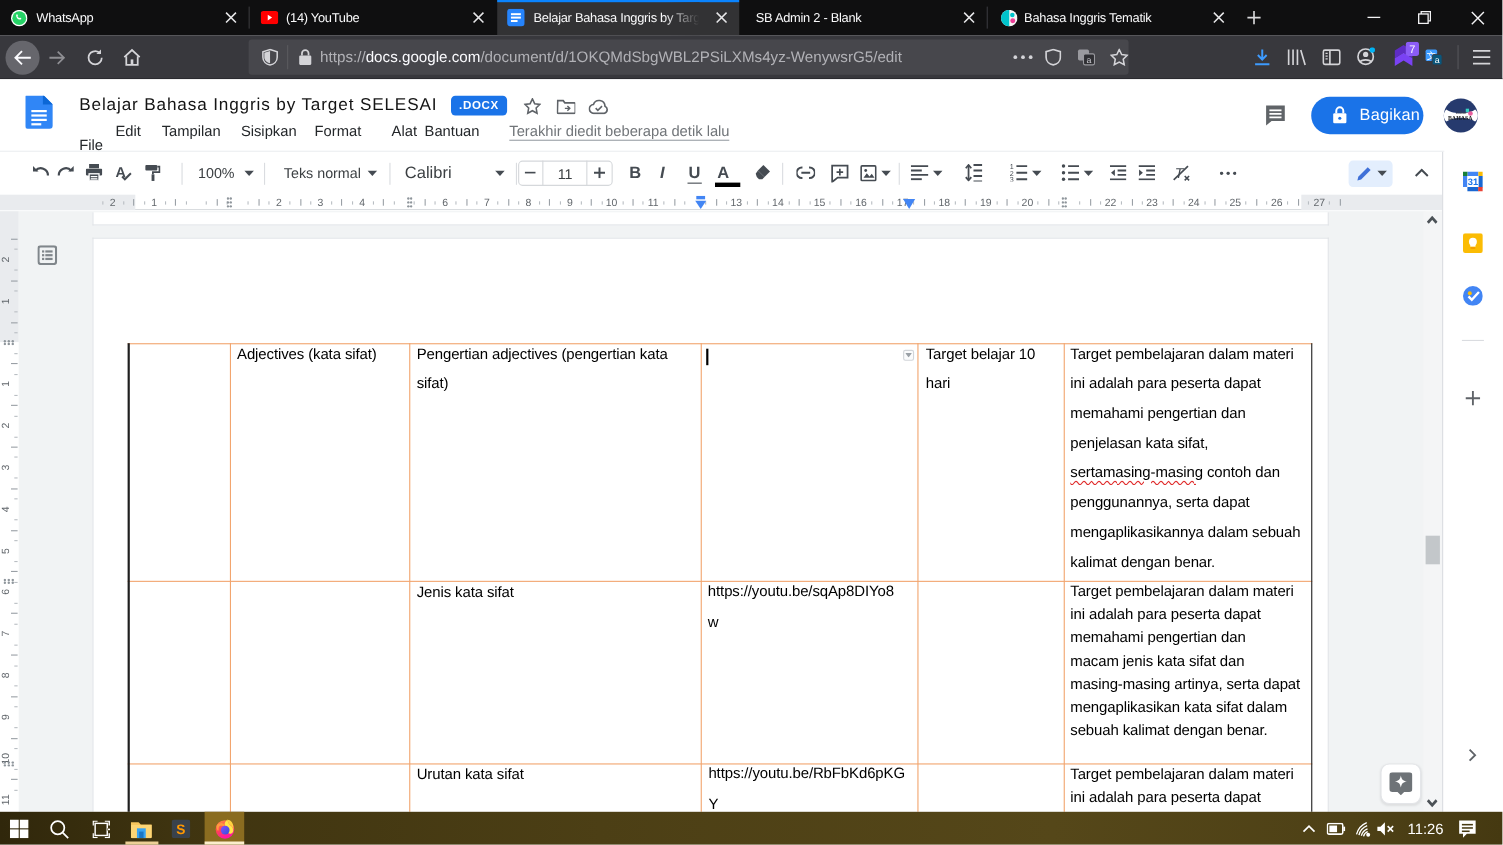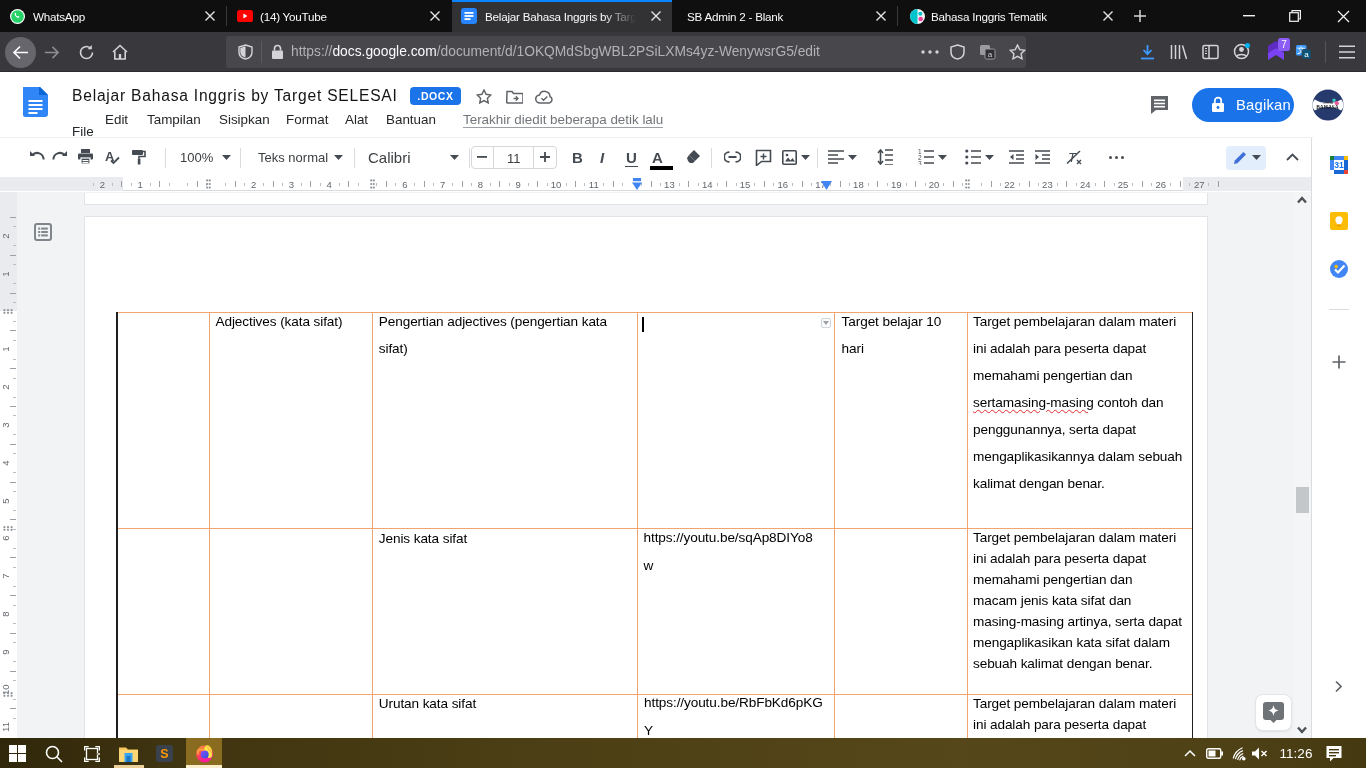--- a/index.html
+++ b/index.html
@@ -165,21 +165,21 @@
   </svg>
 <svg class="a" style="left:535px;top:90px" width="19" height="14" viewBox="0 0 19 14">
     <path d="M5 13a4 4 0 01-.5-8A5.4 5.4 0 0115 6.5 3.5 3.5 0 0114.5 13z" fill="none" stroke="#5f6368" stroke-width="1.5"></path>
     <path d="M6.5 8.3l2 2 3.8-3.8" fill="none" stroke="#5f6368" stroke-width="1.4"></path>
   </svg>
 <div class="a" style="left:72px;top:124px;height:16px;font-size:13.4px;line-height:16px;color:#24272a">File</div>
 <div class="a" style="left:105px;top:112px;height:16px;font-size:13.4px;line-height:16px;color:#24272a">Edit</div>
 <div class="a" style="left:147px;top:112px;height:16px;font-size:13.4px;line-height:16px;color:#24272a">Tampilan</div>
 <div class="a" style="left:219px;top:112px;height:16px;font-size:13.4px;line-height:16px;color:#24272a">Sisipkan</div>
 <div class="a" style="left:286px;top:112px;height:16px;font-size:13.4px;line-height:16px;color:#24272a">Format</div>
-<div class="a" style="left:345px;top:112px;height:16px;font-size:13.4px;line-height:16px;color:#24272a">Alat</div>
+<div class="a" style="left:356px;top:112px;height:16px;font-size:13.4px;line-height:16px;color:#24272a">Alat</div>
 <div class="a" style="left:386px;top:112px;height:16px;font-size:13.4px;line-height:16px;color:#24272a">Bantuan</div>
 <div class="a" style="left:463px;top:112px;height:16px;font-size:13.4px;line-height:16px;color:#717579;border-bottom:1px solid #9aa0a6;padding-bottom:1px">Terakhir diedit beberapa detik lalu</div>
 <svg class="a" style="left:1149px;top:94px" width="21" height="21" viewBox="0 0 21 21">
     <path d="M2 2h17v14H7l-5 4z" fill="#606468"></path>
     <rect x="5" y="5.5" width="11" height="1.6" fill="#fff"></rect>
     <rect x="5" y="8.7" width="11" height="1.6" fill="#fff"></rect>
     <rect x="5" y="11.9" width="11" height="1.6" fill="#fff"></rect>
   </svg>
 <div class="a" style="left:1192px;top:88px;width:102px;height:34px;background:#1a73e8;border-radius:17px"></div>
 <svg class="a" style="left:1211px;top:96px" width="14" height="17" viewBox="0 0 14 17">
@@ -608,20 +608,21 @@
     <div>sifat)</div>
   </div>
 <div class="a" style="left:841.6px;top:308.3px;width:260px;font-size:13.6px;line-height:27px;color:#000;letter-spacing:-0.1px;white-space:nowrap">
     <div>Target belajar 10</div>
     <div>hari</div>
   </div>
 <div class="a" style="left:973px;top:308.3px;width:226px;font-size:13.6px;line-height:27px;color:#000;letter-spacing:-0.1px;white-space:nowrap">
     <div>Target pembelajaran dalam materi</div>
     <div>ini adalah para peserta dapat</div>
     <div>memahami pengertian dan</div>
+    <div>penjelasan kata sifat,</div>
     <div><span style="text-decoration:underline;text-decoration-style:wavy;text-decoration-color:#e02b2b;text-decoration-thickness:1px;text-underline-offset:2px">sertamasing-masing</span> contoh dan</div>
     <div>penggunannya, serta dapat</div>
     <div>mengaplikasikannya dalam sebuah</div>
     <div>kalimat dengan benar.</div>
   </div>
 <div class="a" style="left:378.8px;top:524.5px;width:260px;font-size:13.6px;line-height:27px;color:#000;letter-spacing:-0.1px;white-space:nowrap">
     <div>Jenis kata sifat</div>
   </div>
 <div class="a" style="left:643.5px;top:524.2px;width:260px;font-size:13.6px;line-height:27.5px;color:#000;letter-spacing:-0.1px;white-space:nowrap">
     <div>https://youtu.be/sqAp8DIYo8</div>

